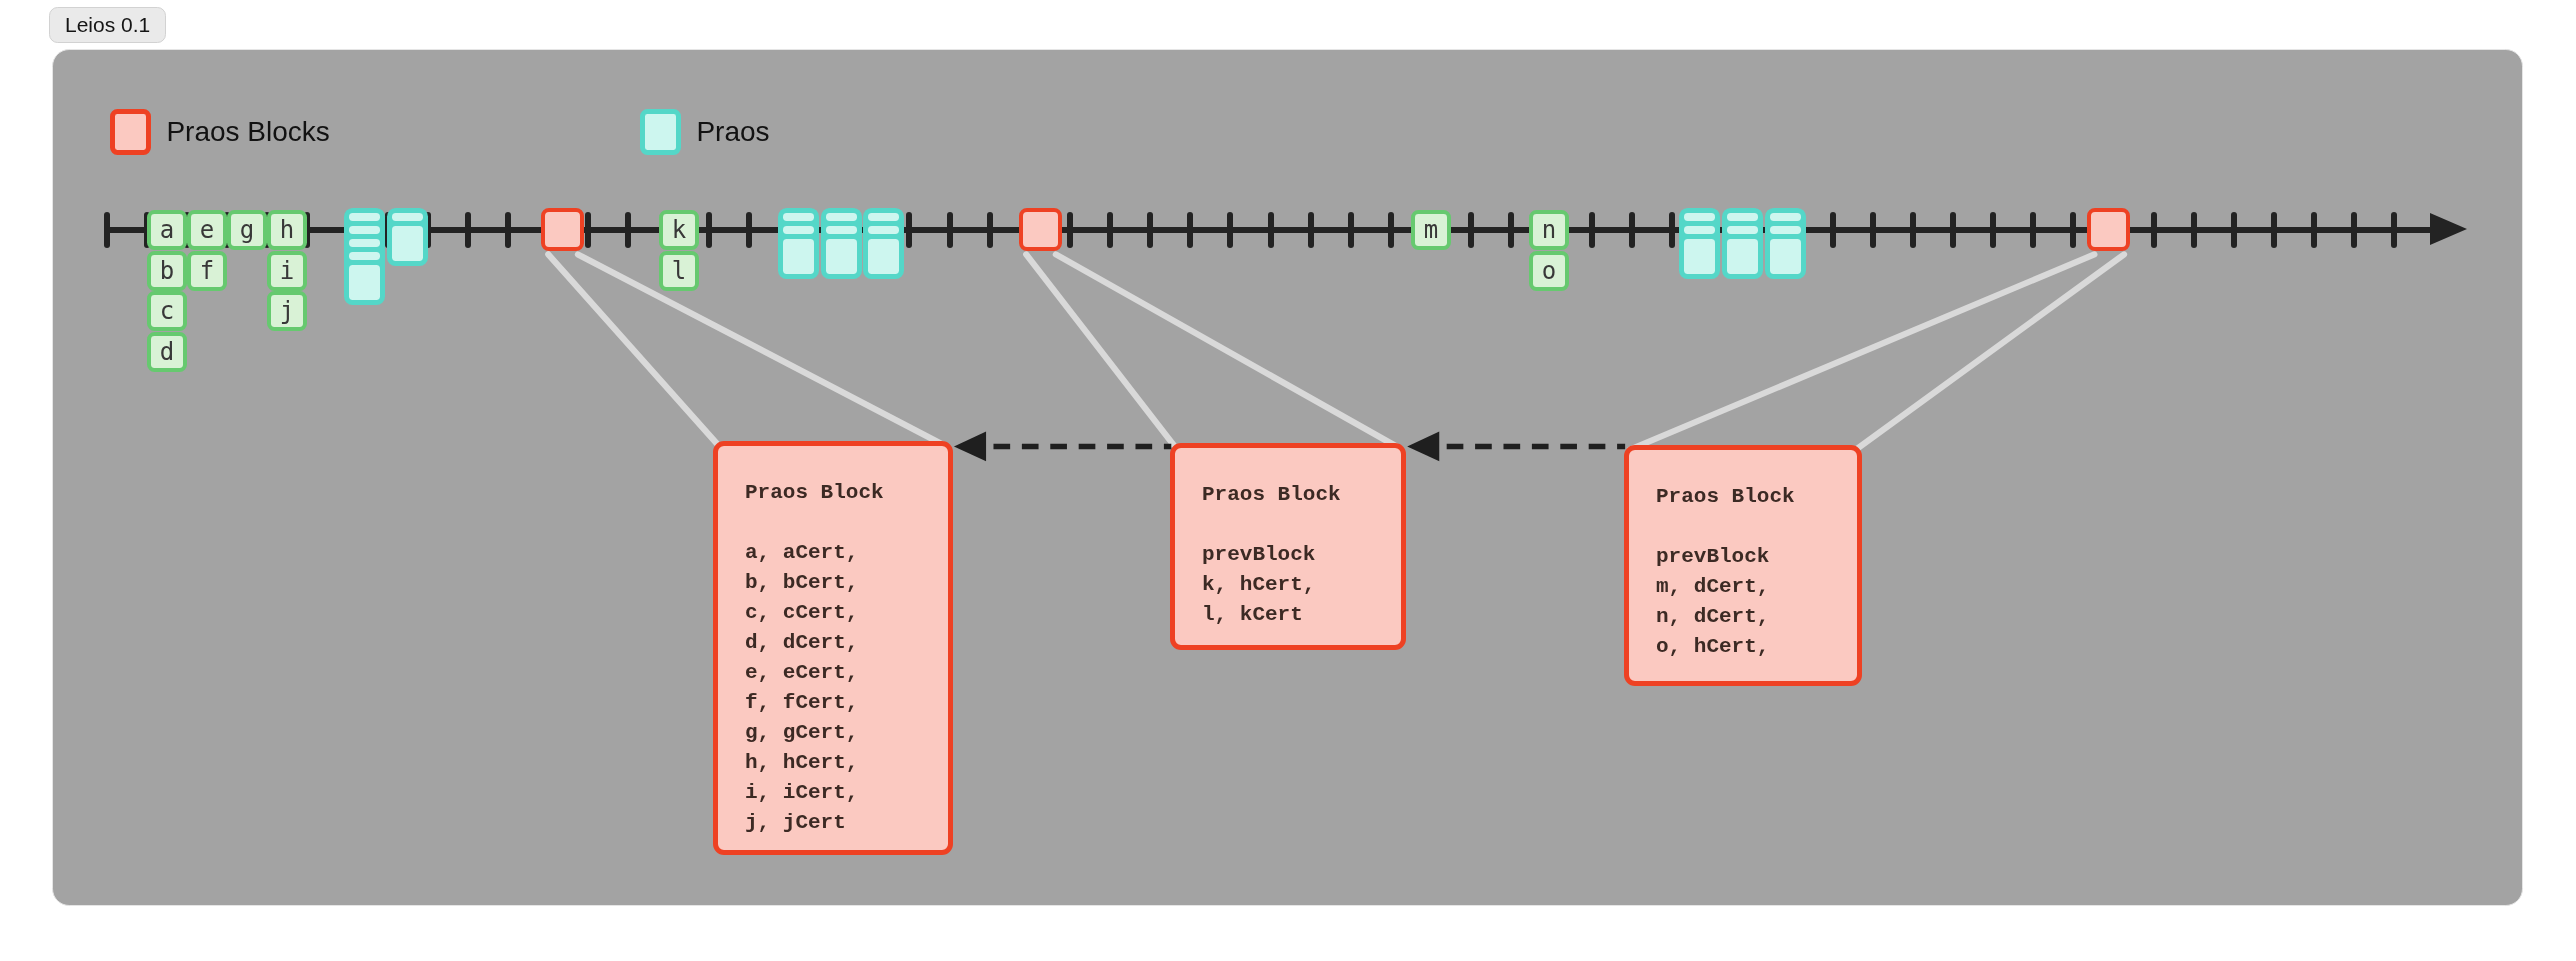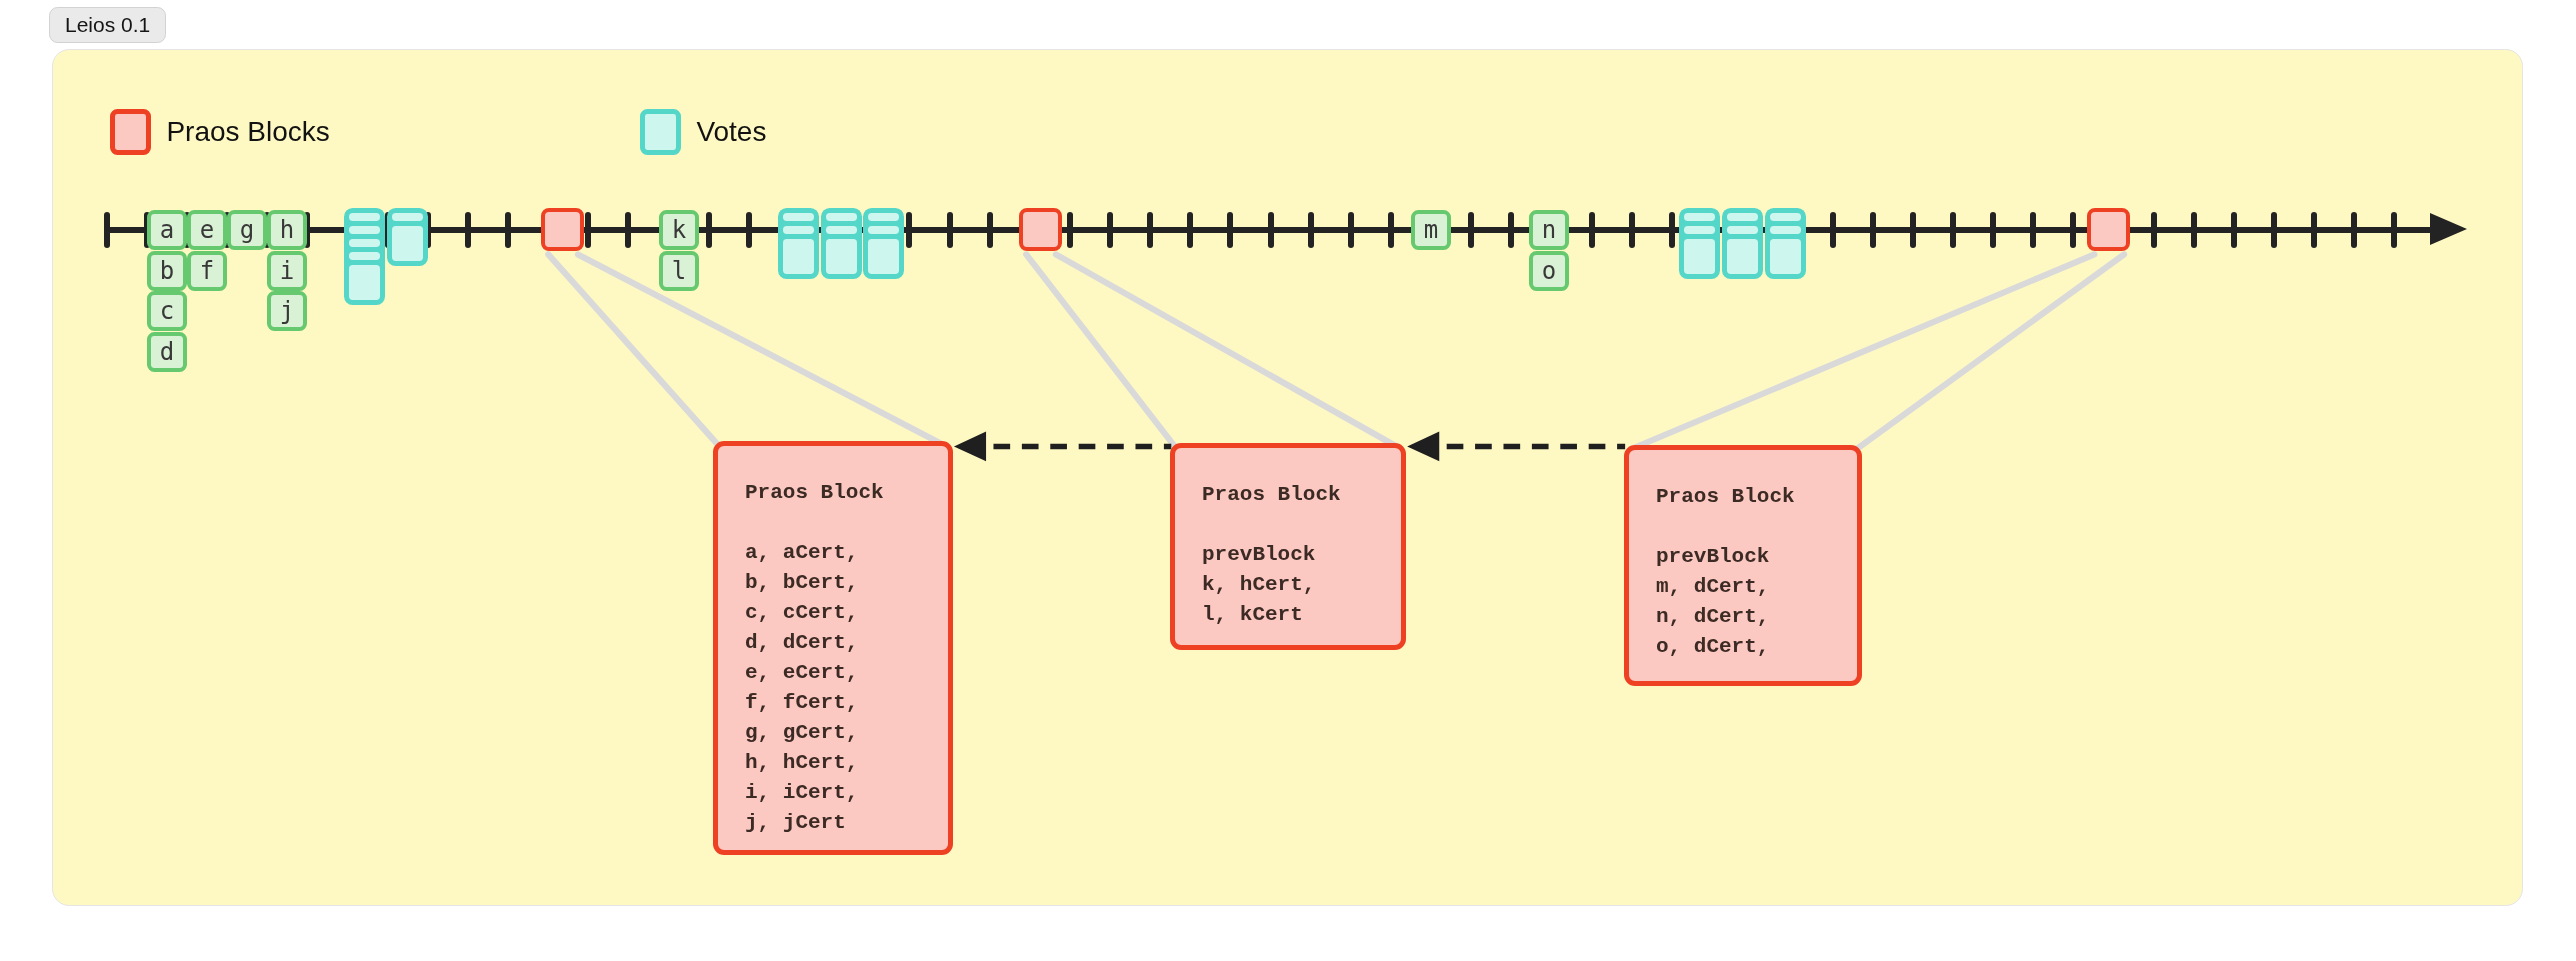--- a/index.html
+++ b/index.html
@@ -6,21 +6,21 @@
   .page{position:relative;width:2576px;height:962px;overflow:hidden;
         font-family:"Liberation Sans",sans-serif;background:#ffffff;}
 
   
   .badge{position:absolute;left:49px;top:7.4px;padding:5px 15px;
          background:#eaeaea;border:1.2px solid #d2d2d2;border-radius:8.6px;
          font-size:21px;color:#151515;white-space:nowrap;}
 
   
   .card{position:absolute;left:52px;top:49px;width:2471px;height:857px;
-        box-sizing:border-box;background:#fef9c3;border:1.9px solid #e5e5e5;border-radius:17.3px;}
+        box-sizing:border-box;background:#a3a3a3;border:1.9px solid #e5e5e5;border-radius:17.3px;}
 
   
   .legend-item{position:absolute;top:59px;height:46px;display:flex;align-items:center;gap:15.4px;}
   .swatch{width:41px;height:46px;box-sizing:border-box;border-width:5px;border-style:solid;border-radius:7.4px;}
   .swatch-praos{border-color:var(--praos_border);background:var(--praos_fill);}
   .swatch-tx{border-color:var(--tx_border);background:var(--tx_fill);}
   .swatch-votes{border-color:var(--vote_border);background:var(--vote_fill);}
   .legend-label{font-size:28px;color:#121212;white-space:nowrap;}
 
   
@@ -56,21 +56,21 @@
 <div class="page">
   <div class="badge">Leios 0.1</div>
 
   <div class="card">
     <div class="legend-item" style="left:57px">
       <span class="swatch swatch-praos"></span>
       <span class="legend-label">Praos Blocks</span>
     </div>
     <div class="legend-item" style="left:587px">
       <span class="swatch swatch-votes"></span>
-      <span class="legend-label">Votes</span>
+      <span class="legend-label">Praos</span>
     </div>
   </div>
 
   <div id="diagram">
       <div class="abs axis-line" style="left: 104px; top: 227px; width: 2330px;"></div>
       <div class="abs tick" style="left: 104px; top: 212px;"></div>
       <div class="abs tick" style="left: 144px; top: 212px;"></div>
       <div class="abs tick" style="left: 184px; top: 212px;"></div>
       <div class="abs tick" style="left: 224px; top: 212px;"></div>
       <div class="abs tick" style="left: 264px; top: 212px;"></div>
@@ -182,21 +182,21 @@
         <div class="vote-cell" style="height: 8px;"></div>
         <div class="vote-cell" style="height: 35px;"></div>
       </div>
       <div class="abs vote-col" style="left: 1765px; top: 208px;">
         <div class="vote-cell" style="height: 8px;"></div>
         <div class="vote-cell" style="height: 8px;"></div>
         <div class="vote-cell" style="height: 35px;"></div>
       </div>
       <div class="abs detail-box" style="left: 713px; top: 441px; width: 240px; height: 414px;"><div class="box-title">Praos Block</div><div class="box-gap"></div><div class="box-line">a, aCert,</div><div class="box-line">b, bCert,</div><div class="box-line">c, cCert,</div><div class="box-line">d, dCert,</div><div class="box-line">e, eCert,</div><div class="box-line">f, fCert,</div><div class="box-line">g, gCert,</div><div class="box-line">h, hCert,</div><div class="box-line">i, iCert,</div><div class="box-line">j, jCert</div></div>
       <div class="abs detail-box" style="left: 1170px; top: 443px; width: 236px; height: 207px;"><div class="box-title">Praos Block</div><div class="box-gap"></div><div class="box-line">prevBlock</div><div class="box-line">k, hCert,</div><div class="box-line">l, kCert</div></div>
-      <div class="abs detail-box" style="left: 1624px; top: 445px; width: 238px; height: 241px;"><div class="box-title">Praos Block</div><div class="box-gap"></div><div class="box-line">prevBlock</div><div class="box-line">m, dCert,</div><div class="box-line">n, dCert,</div><div class="box-line">o, dCert,</div></div>
+      <div class="abs detail-box" style="left: 1624px; top: 445px; width: 238px; height: 241px;"><div class="box-title">Praos Block</div><div class="box-gap"></div><div class="box-line">prevBlock</div><div class="box-line">m, dCert,</div><div class="box-line">n, dCert,</div><div class="box-line">o, hCert,</div></div>
       <svg viewBox="0 0 4172 1558" class="connectors layer-under">
         <line x1="888" y1="412" x2="1165" y2="723" stroke="#d9d9d9" stroke-width="10" stroke-linecap="round"></line>
         <line x1="936" y1="412" x2="1533" y2="723" stroke="#d9d9d9" stroke-width="10" stroke-linecap="round"></line>
         <line x1="1662" y1="412" x2="1905" y2="726" stroke="#d9d9d9" stroke-width="10" stroke-linecap="round"></line>
         <line x1="1710" y1="412" x2="2267" y2="726" stroke="#d9d9d9" stroke-width="10" stroke-linecap="round"></line>
         <line x1="3392" y1="412" x2="2640" y2="728" stroke="#d9d9d9" stroke-width="10" stroke-linecap="round"></line>
         <line x1="3440" y1="412" x2="3006" y2="728" stroke="#d9d9d9" stroke-width="10" stroke-linecap="round"></line>
       </svg>
       <svg viewBox="0 0 4172 1558" class="connectors layer-over">
         <polygon points="1545,723 1597,699 1597,747" fill="#1f1f1f"></polygon>

